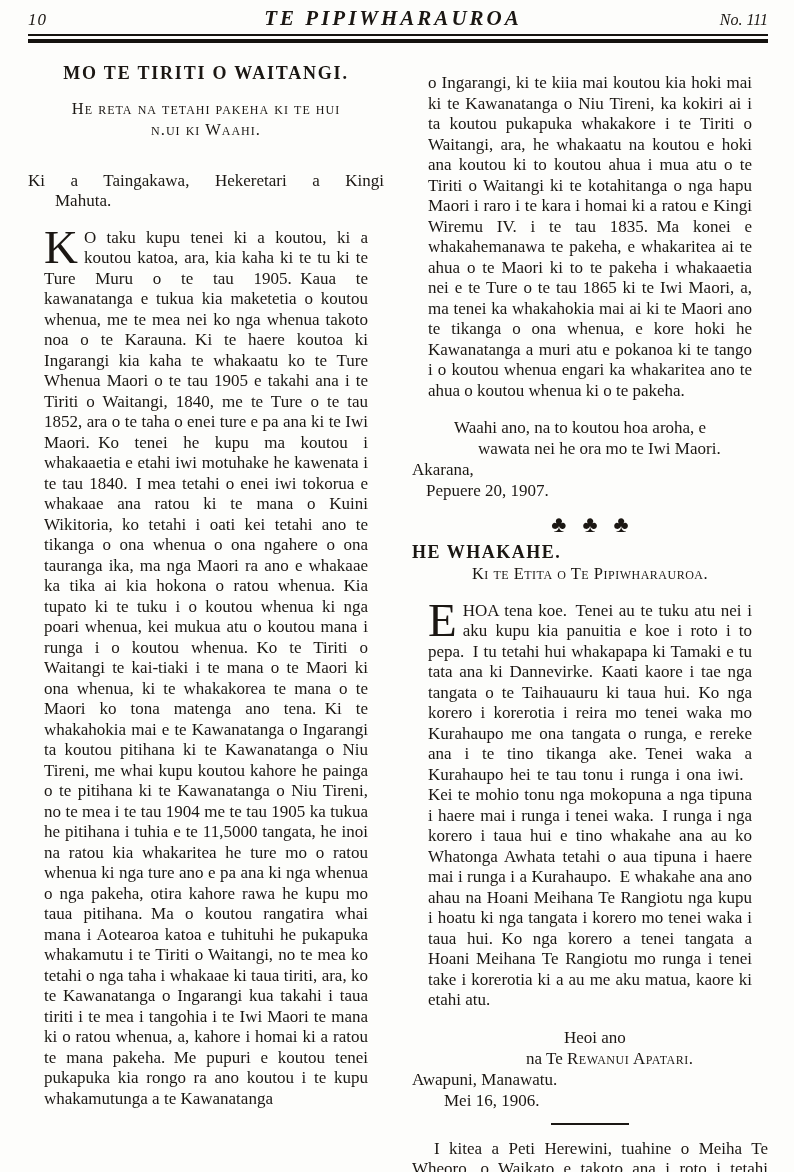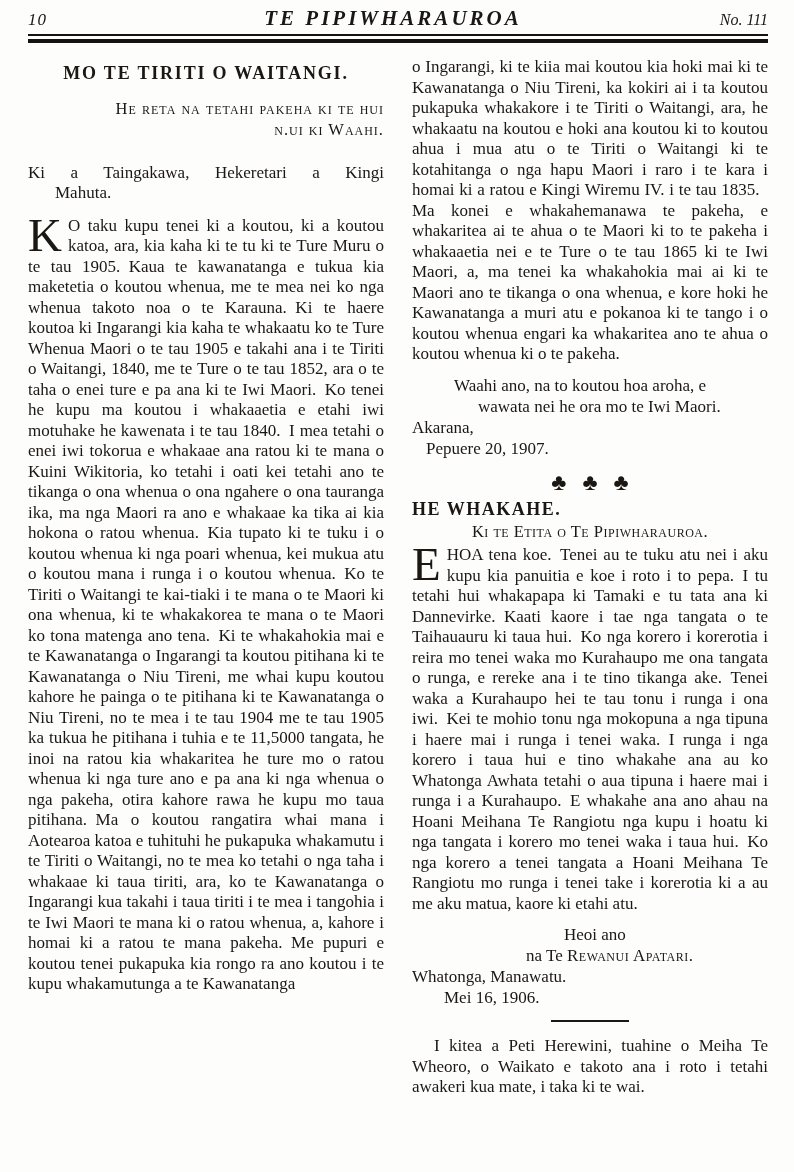--- a/index.html
+++ b/index.html
@@ -17,28 +17,28 @@
   .issue-number { width:80px; text-align:right; font-size:16px; }
   .rule-thin  { height:2px; background:#15120f; margin-top:3px; }
   .rule-thick { height:4px; background:#15120f; margin-top:3px; }
 
   
   .columns { display:flex; gap:28px; margin-top:14px; }
   .col { width:364px; font-size:17px; line-height:20.5px; text-align:justify; }
 
   .article-title { font-size:18px; font-weight:bold; text-align:center;
                    letter-spacing:1.8px; margin:6px 0 14px 0; }
-  .subtitle { text-align:right; font-variant:small-caps; font-size:16.5px;
+  .subtitle { text-align:center; font-variant:small-caps; font-size:16.5px;
               line-height:21px; letter-spacing:1px; }
-  .salutation { margin-top:23px; margin-bottom:12px; }
+  .salutation { margin-top:31px; margin-bottom:12px; }
   .salutation .line1 { text-align:justify; text-align-last:justify; }
   .salutation .line2 { padding-left:27px; }
 
   .dropcap { float:left; font-size:47px; line-height:36px; padding:1px 6px 0 0; }
-  p.body-text { margin:0; }
+  p.body-text { margin:16px; }
 
   .signoff { margin:10px 0 4px 0; }
   .signoff div { line-height:21px; text-align:left; }
   .s1-l1 { padding-left:42px; }
   .s1-l2 { padding-left:66px; }
   .s1-l4 { padding-left:14px; }
 
   .ornament { text-align:center; font-size:23px; letter-spacing:16px;
               padding-left:16px; margin:14px 0 6px 0; }
 
@@ -94,21 +94,21 @@
       <div class="ornament">♣♣♣</div>
 
       <div class="article2-title">HE WHAKAHE.</div>
       <div class="subtitle2">Ki te Etita o Te Pipiwharauroa.</div>
 
       <p class="body-text"><span class="dropcap">E</span><span>HOA tena koe. Tenei au te tuku atu nei i aku kupu kia panuitia e koe i roto i to pepa. I tu tetahi hui whakapapa ki Tamaki e tu tata ana ki Dannevirke. Kaati kaore i tae nga tangata o te Taihauauru ki taua hui. Ko nga korero i korerotia i reira mo tenei waka mo Kurahaupo me ona tangata o runga, e rereke ana i te tino tikanga ake. Tenei waka a Kurahaupo hei te tau tonu i runga i ona iwi. Kei te mohio tonu nga mokopuna a nga tipuna i haere mai i runga i tenei waka. I runga i nga korero i taua hui e tino whakahe ana au ko Whatonga Awhata tetahi o aua tipuna i haere mai i runga i a Kurahaupo. E whakahe ana ano ahau na Hoani Meihana Te Rangiotu nga kupu i hoatu ki nga tangata i korero mo tenei waka i taua hui. Ko nga korero a tenei tangata a Hoani Meihana Te Rangiotu mo runga i tenei take i korerotia ki a au me aku matua, kaore ki etahi atu.</span></p>
 
       <div class="signoff">
         <div class="s2-l1">Heoi ano</div>
         <div class="s2-l2"><span>na Te </span><span class="smallcaps">Rewanui Apatari.</span></div>
-        <div class="s2-l3">Whatonga, Manawatu.</div>
+        <div class="s2-l3">Awapuni, Manawatu.</div>
         <div class="s2-l4">Mei 16, 1906.</div>
       </div>
 
       <div class="short-rule"></div>
 
       <p class="note">I kitea a Peti Herewini, tuahine o Meiha Te Wheoro, o Waikato e takoto ana i roto i tetahi awakeri kua mate, i taka ki te wai.</p>
     </div>
 
   </div>
 </div>

